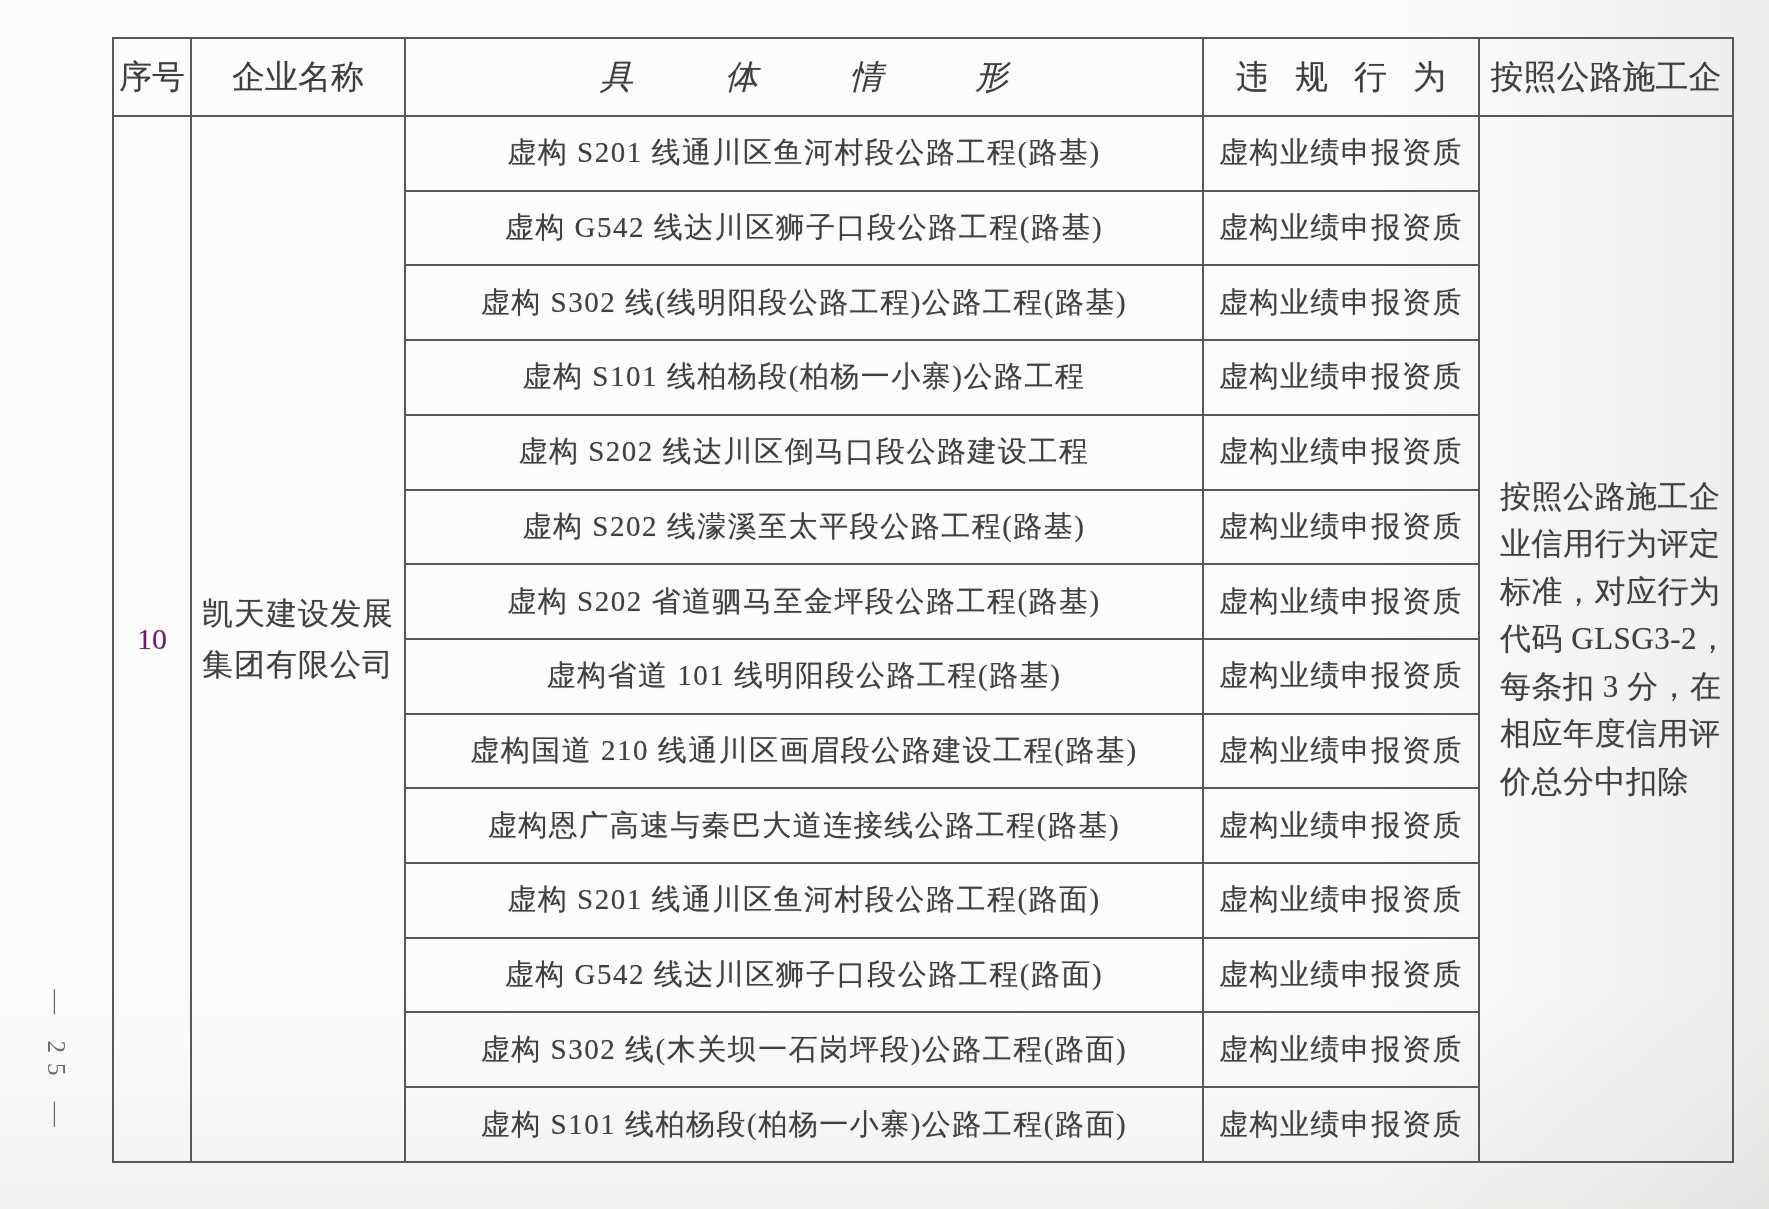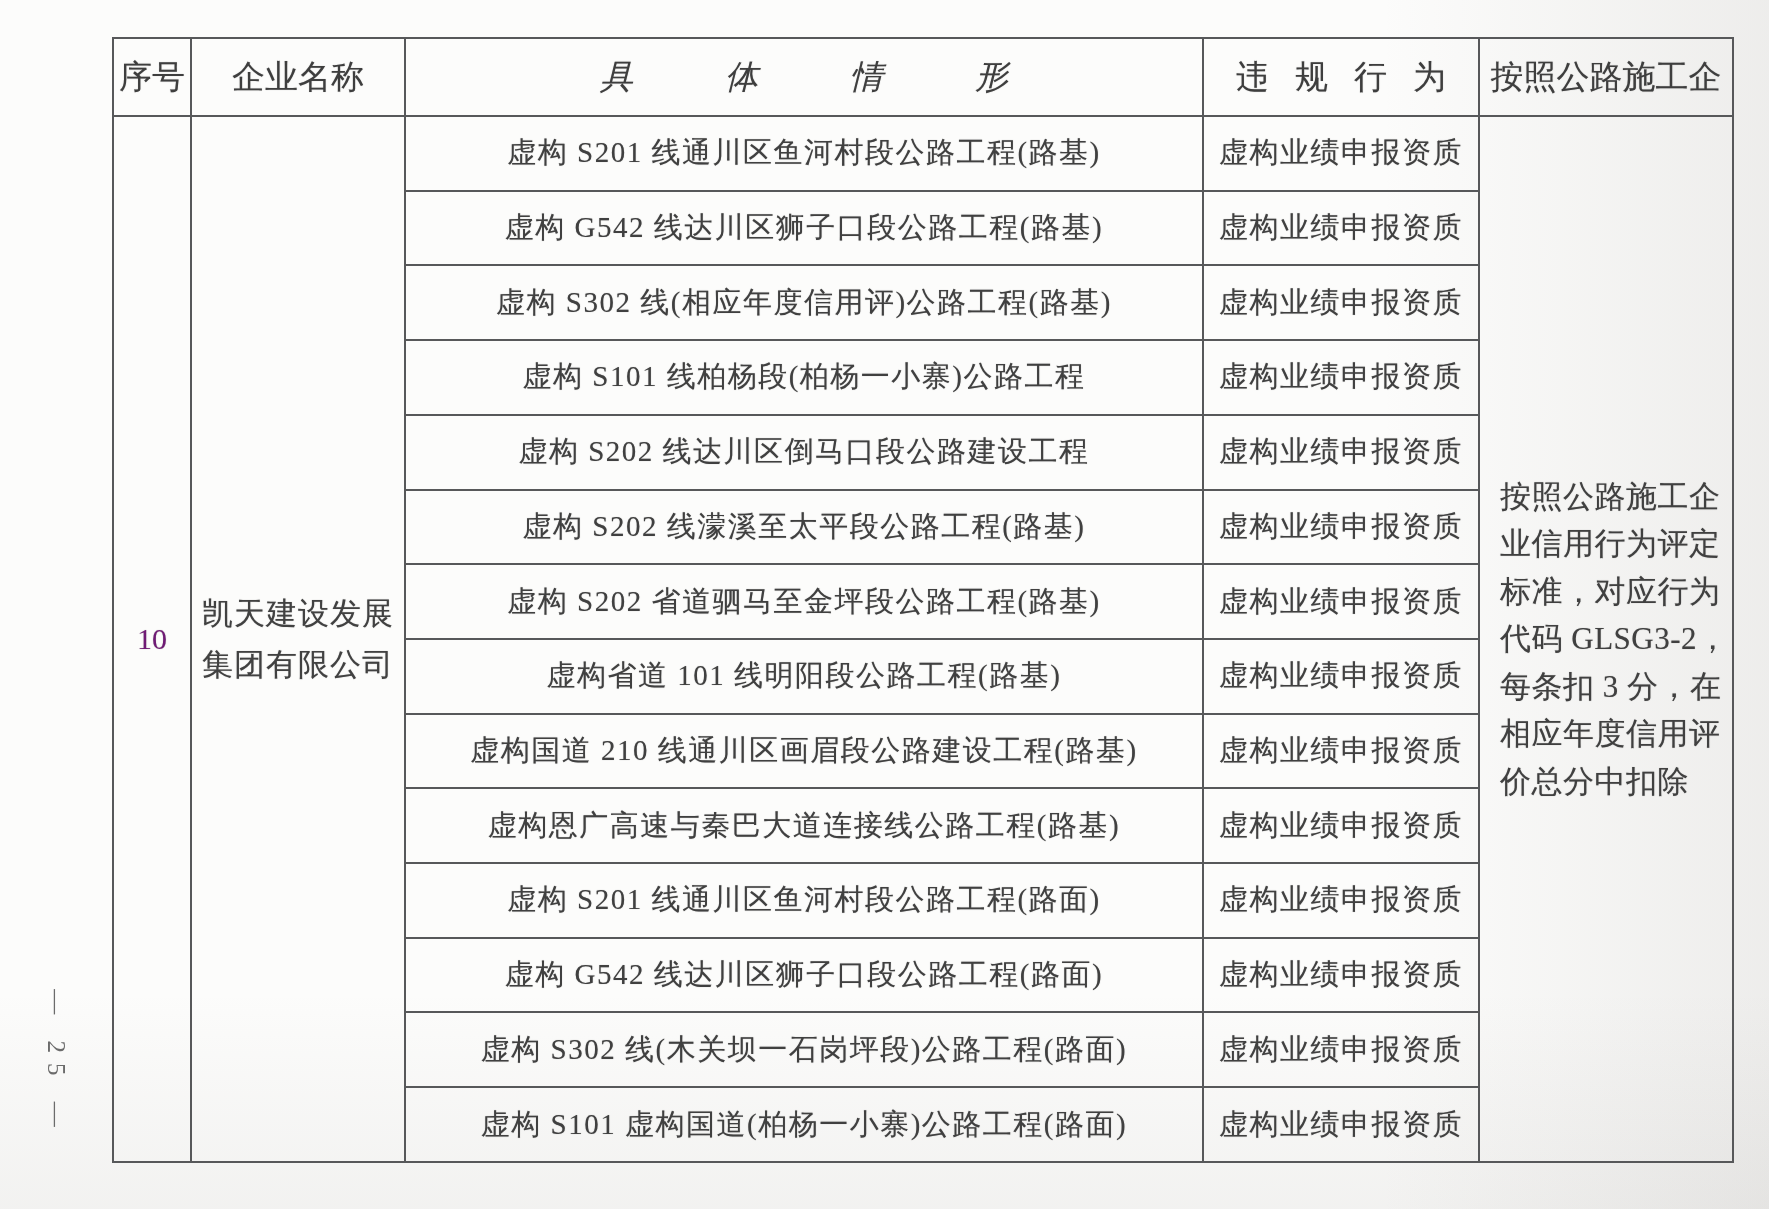--- a/index.html
+++ b/index.html
@@ -141,21 +141,21 @@
 代码 GLSG3-2，
 每条扣 3 分，在
 相应年度信用评
 价总分中扣除</td>
         </tr>
         <tr>
           <td class="situation-cell">虚构 G542 线达川区狮子口段公路工程(路基)</td>
           <td class="violation-cell">虚构业绩申报资质</td>
         </tr>
         <tr>
-          <td class="situation-cell">虚构 S302 线(相应年度信用评)公路工程(路基)</td>
+          <td class="situation-cell">虚构 S302 线(线明阳段公路工程)公路工程(路基)</td>
           <td class="violation-cell">虚构业绩申报资质</td>
         </tr>
         <tr>
           <td class="situation-cell">虚构 S101 线柏杨段(柏杨一小寨)公路工程</td>
           <td class="violation-cell">虚构业绩申报资质</td>
         </tr>
         <tr>
           <td class="situation-cell">虚构 S202 线达川区倒马口段公路建设工程</td>
           <td class="violation-cell">虚构业绩申报资质</td>
         </tr>
@@ -185,19 +185,19 @@
         </tr>
         <tr>
           <td class="situation-cell">虚构 G542 线达川区狮子口段公路工程(路面)</td>
           <td class="violation-cell">虚构业绩申报资质</td>
         </tr>
         <tr>
           <td class="situation-cell">虚构 S302 线(木关坝一石岗坪段)公路工程(路面)</td>
           <td class="violation-cell">虚构业绩申报资质</td>
         </tr>
         <tr>
-          <td class="situation-cell">虚构 S101 虚构国道(柏杨一小寨)公路工程(路面)</td>
+          <td class="situation-cell">虚构 S101 线柏杨段(柏杨一小寨)公路工程(路面)</td>
           <td class="violation-cell">虚构业绩申报资质</td>
         </tr>
       </tbody>
   </table>
 
 </div>
 
 </body></html>

